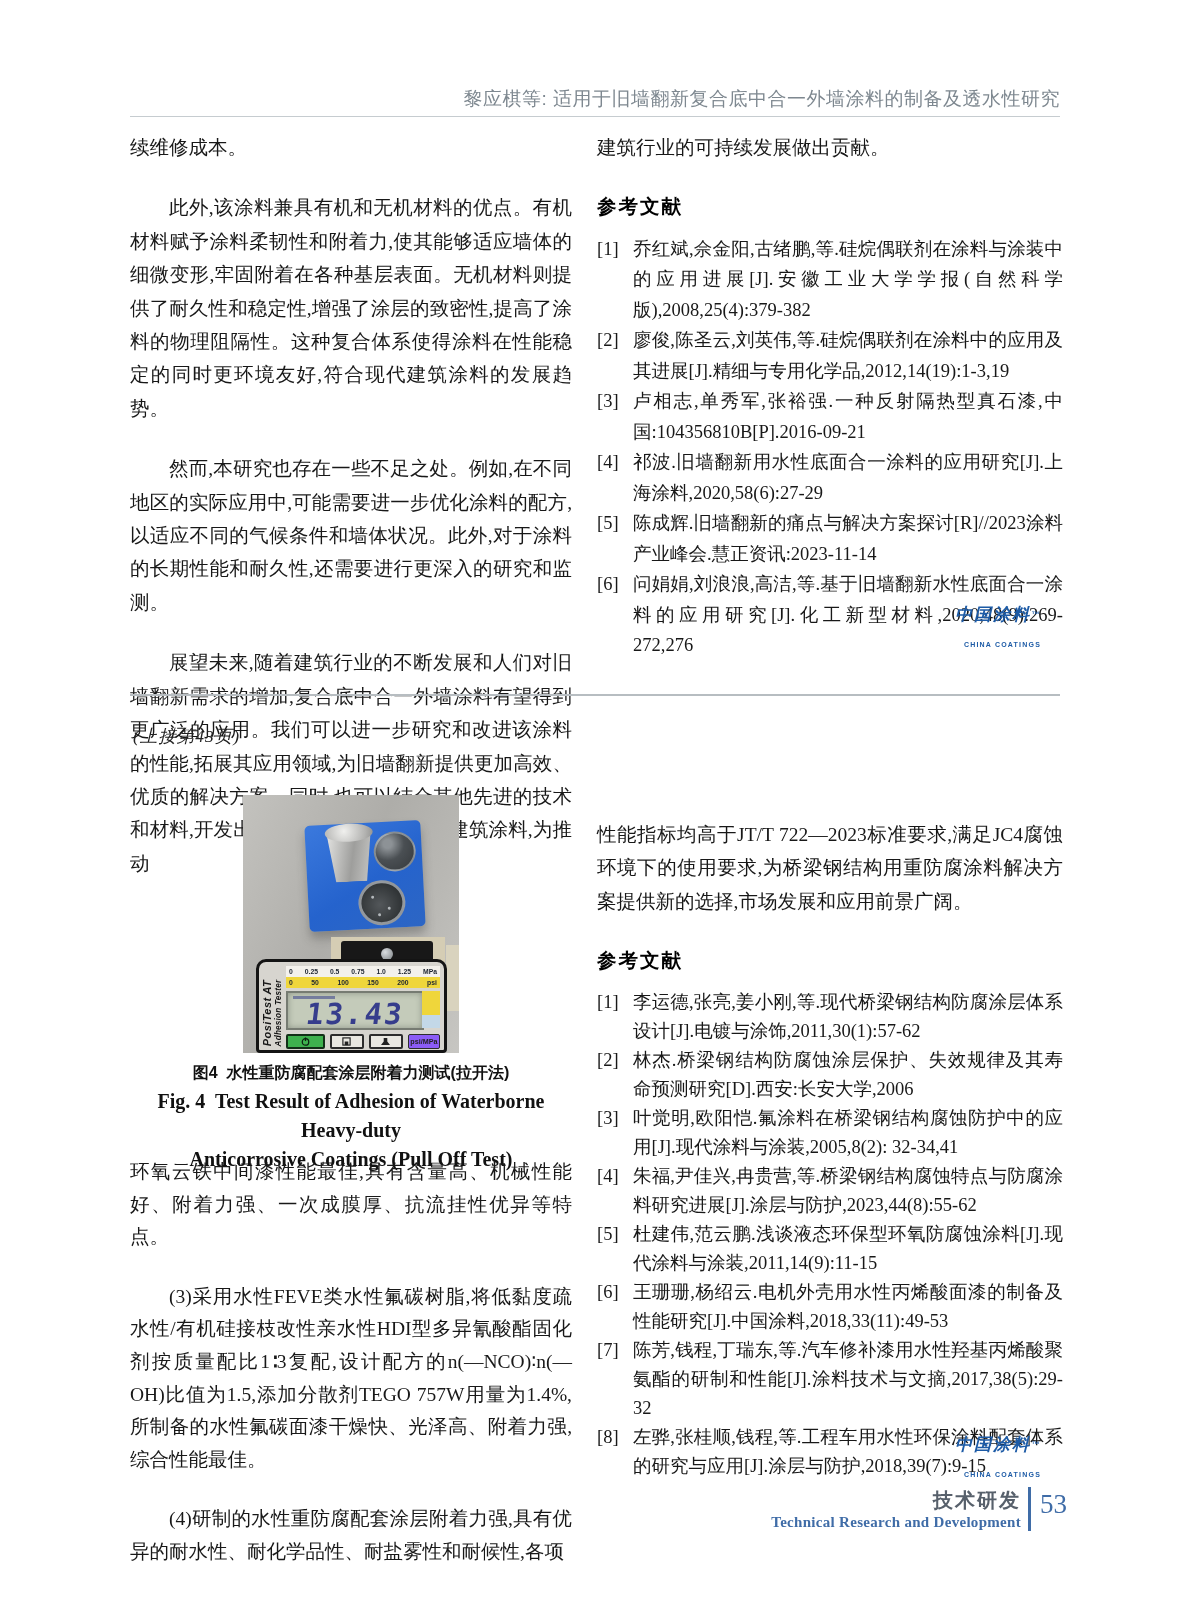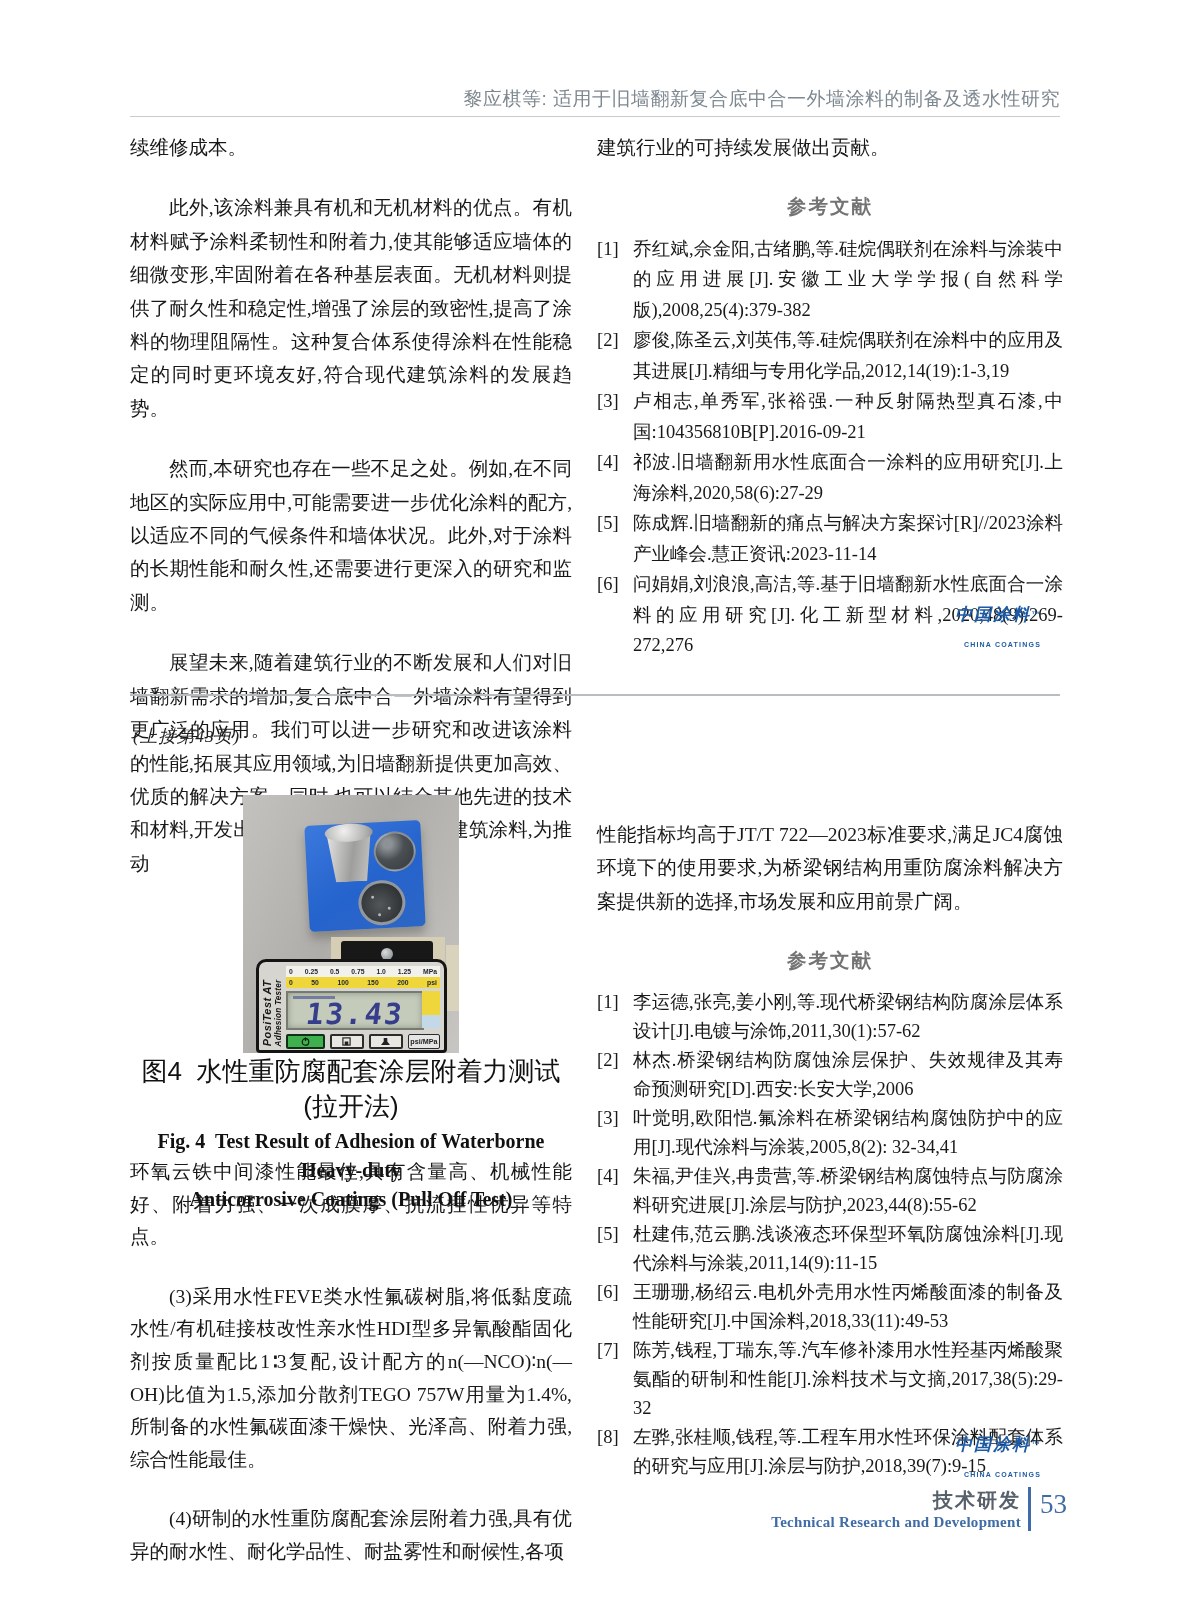--- a/index.html
+++ b/index.html
@@ -13,22 +13,22 @@
 
   
   .col { position:absolute; font-size:19.5px; line-height:33.4px; color:#181818; text-align:justify; }
   .col-top-left  { left:130px; top:131px; width:442px; }
   .col-top-right { left:597px; top:131px; width:466px; }
   .col-bot-left  { left:130px; top:1156px; width:442px; }
   .col-bot-right { left:597px; top:818px; width:466px; }
   p.indent { text-indent:2em;margin-top:27px; }
   p.noindent { text-indent:0; }
 
-  .ref-heading { font-family:"Liberation Sans","DejaVu Sans",sans-serif; font-weight:bold; text-align:center;
-    font-size:19.5px; color:#737373; margin-top:26px; margin-bottom:10px; letter-spacing:2px; }
+  .ref-heading { font-family:"Liberation Sans","DejaVu Sans",sans-serif; font-weight:bold; text-align:left;
+    font-size:19.5px; color:#000000; margin-top:26px; margin-bottom:10px; letter-spacing:2px; }
   .ref { position:relative; padding-left:36px; font-size:18.5px; text-align:justify; color:#181818; }
   .refs-top .ref { line-height:30.5px; }
   .refs-bot .ref { line-height:29px; }
   .ref .num { position:absolute; left:0; top:0; }
 
   
   .logo { position:absolute; text-align:right; color:#1d5ba6; font-family:"Liberation Sans","DejaVu Sans",sans-serif; }
   .logo-top { top:472px; right:22px; }
   .logo-bot { top:615px; right:22px; }
   .logo-cn { font-weight:bold; font-size:17px; letter-spacing:2px; line-height:24px;font-style:italic; }
@@ -76,25 +76,25 @@
   .lcd-topline { position:absolute; left:5px; top:3px; width:42px; height:3px; background:#4d5490; opacity:0.65; }
   .lcd-reading { position:absolute; left:0; right:0; top:4px; text-align:center;
     font-family:"DejaVu Sans Mono","Liberation Mono",monospace; font-weight:bold; font-size:29px;
     color:#363d8c; transform:skewX(-7deg); letter-spacing:2px; }
   .lcd-yellow { position:absolute; right:4px; top:29px; width:18px; height:24px; background:#efd63b; }
   .lcd-blue { position:absolute; right:4px; top:53px; width:18px; height:13px; background:#c3d8e8; }
   .btn-row { position:absolute; left:27px; right:4px; top:72px; height:15px; display:flex; gap:5px; }
   .btn { border:2px solid #2c2c2c; background:#e9e7e1; border-radius:2px; flex:1; display:flex;
     align-items:center; justify-content:center; }
   .btn-power { background:#3eb14e; border-color:#123018; flex:1.15; }
-  .btn-units { border-width:1px; background:#e5e5e5; font-family:"Liberation Sans","DejaVu Sans",sans-serif;
+  .btn-units { border-width:1px; background:#8b5cf6; font-family:"Liberation Sans","DejaVu Sans",sans-serif;
     font-size:7.2px; font-weight:bold; color:#222; }
 
-  .caption-cn { margin-top:1px; text-align:center; font-family:"Liberation Sans","DejaVu Sans",sans-serif;
-    font-weight:normal; font-size:26px; color:#111; white-space:pre-wrap; }
+  .caption-cn { margin-top:10px; text-align:center; font-family:"Liberation Sans","DejaVu Sans",sans-serif;
+    font-weight:bold; font-size:16px; color:#111; white-space:pre-wrap; }
   .caption-en { text-align:center; font-weight:bold; font-size:20px; line-height:29px; color:#111; white-space:pre-wrap; margin-top:3px; }
 
   
   .footer { position:absolute; top:1487px; right:120px; display:flex; align-items:center; }
   .footer-text { text-align:right; }
   .footer-cn { font-family:"Liberation Sans","DejaVu Sans",sans-serif; font-weight:bold; font-size:20px; color:#57606b; letter-spacing:2px; }
   .footer-en { font-size:15px; color:#3f6ca7; font-weight:bold; margin-top:0; letter-spacing:0.3px; }
   .footer-bar { width:3px; height:44px; background:#3f6ca7; margin:0 9px 0 7px; }
   .footer-page { font-size:27px; color:#3f6ca7; align-self:flex-start; margin-top:2px; }
 </style>

